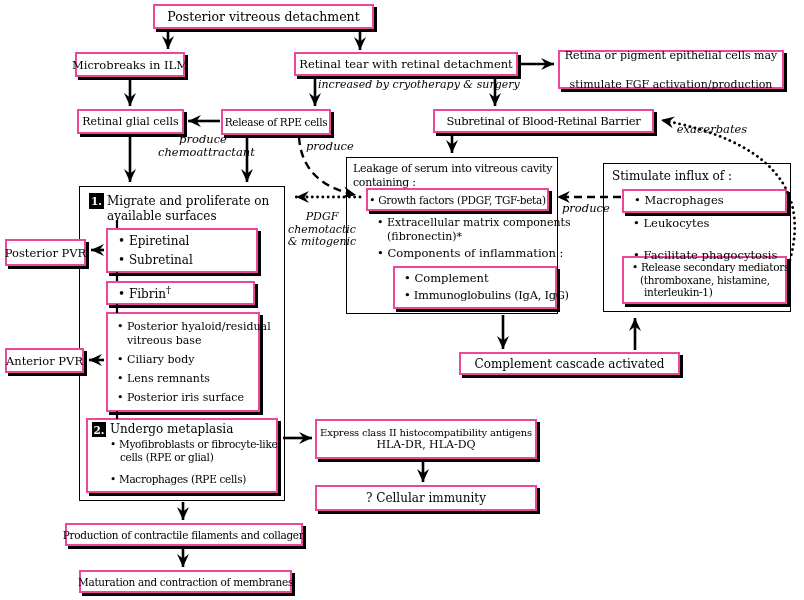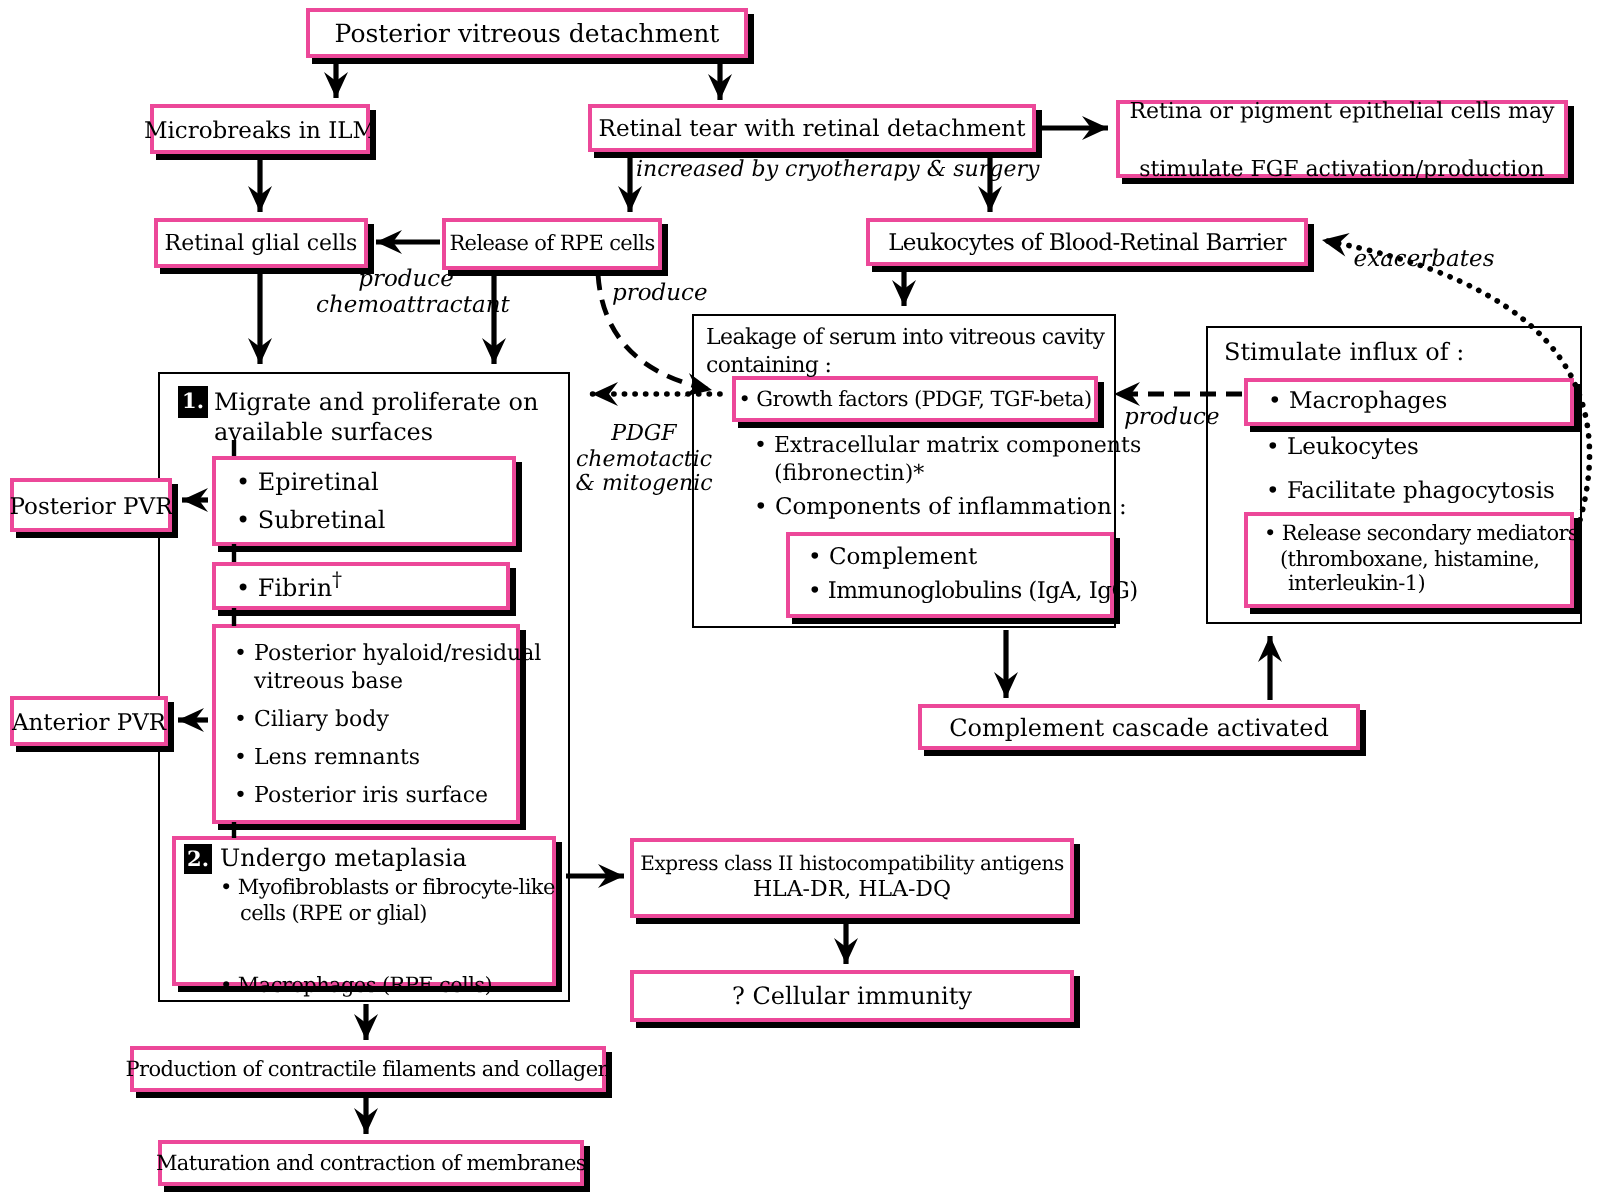--- a/index.html
+++ b/index.html
@@ -55,21 +55,21 @@
 
   <div class="sbox cen fs11" style="left:558px; top:50px; width:226px; height:39px; flex-direction:column;gap:16px;">
     <span class="txt">Retina or pigment epithelial cells may</span>
     <span class="txt">stimulate FGF activation/production</span>
   </div>
 
   <div class="sbox cen fs11 txt" style="left:77px; top:109px; width:107px; height:25px;">Retinal glial cells</div>
 
   <div class="sbox cen fs105 txt" style="left:221px; top:109px; width:110px; height:26px;">Release of RPE cells</div>
 
-  <div class="sbox cen fs115 txt tight" style="left:433px; top:109px; width:221px; height:24px;">Leukocytes of Blood-Retinal Barrier</div>
+  <div class="sbox cen fs115 txt tight" style="left:433px; top:109px; width:221px; height:24px;">Subretinal of Blood-Retinal Barrier</div>
 
   <div class="sbox cen fs115 txt" style="left:5px; top:239px; width:81px; height:27px;">Posterior PVR</div>
 
   <div class="sbox cen fs115 txt" style="left:5px; top:348px; width:79px; height:25px;text-align:right;">Anterior PVR</div>
 
   <div class="sbox fs12" style="left:106px; top:228px; width:152px; height:45px; display:flex; flex-direction:column; justify-content:space-evenly; padding-left:10px;">
     <span class="bl">• Epiretinal</span>
     <span class="bl">• Subretinal</span>
   </div>
 
@@ -121,37 +121,37 @@
   <div class="abs fs12" style="left:107px; top:194px; line-height:1.25;">
     <div class="txt">Migrate and proliferate on</div>
     <div class="txt">available surfaces</div>
   </div>
 
   <div class="numsq" style="left:92px; top:422px; width:14px; height:15px;">2.</div>
   <div class="abs fs12 txt" style="left:110px; top:422px;">Undergo metaplasia</div>
   <div class="abs fs105" style="left:110px; top:438px; line-height:1.25;">
     <div class="txt">• Myofibroblasts or fibrocyte-like</div>
     <div class="txt" style="padding-left:10px;">cells (RPE or glial)</div>
-    <div class="txt" style="margin-top:23px;">• Macrophages (RPE cells)</div>
+    <div class="txt" style="margin-top:9px;">• Macrophages (RPE cells)</div>
   </div>
 
   <div class="abs fs11 tight" style="left:353px; top:162px; line-height:1.3;">
     <div class="txt">Leakage of serum into vitreous cavity</div>
     <div class="txt">containing :</div>
   </div>
   <div class="abs fs11" style="left:377px; top:216px; line-height:1.3;">
     <div class="txt">• Extracellular matrix components</div>
     <div class="txt" style="padding-left:10px;">(fibronectin)*</div>
   </div>
   <div class="abs fs115 txt" style="left:377px; top:246px;">• Components of inflammation :</div>
 
   <div class="abs fs12 txt" style="left:612px; top:169px;">Stimulate influx of :</div>
   <div class="abs fs115" style="left:633px; top:218px; line-height:1.0;">
     <div class="txt">• Leukocytes</div>
-    <div class="txt" style="margin-top:10px;">• Facilitate phagocytosis</div>
+    <div class="txt" style="margin-top:20px;">• Facilitate phagocytosis</div>
   </div>
 
   <div class="lbl fs11" style="left:318px; top:79px; width:170px;">increased by cryotherapy &amp; surgery</div>
 
   <div class="lbl fs115" style="left:158px; top:133px; width:90px;">
     <div>produce</div>
     <div>chemoattractant</div>
   </div>
 
   <div class="lbl fs115" style="left:306px; top:140px; width:46px;">produce</div>

